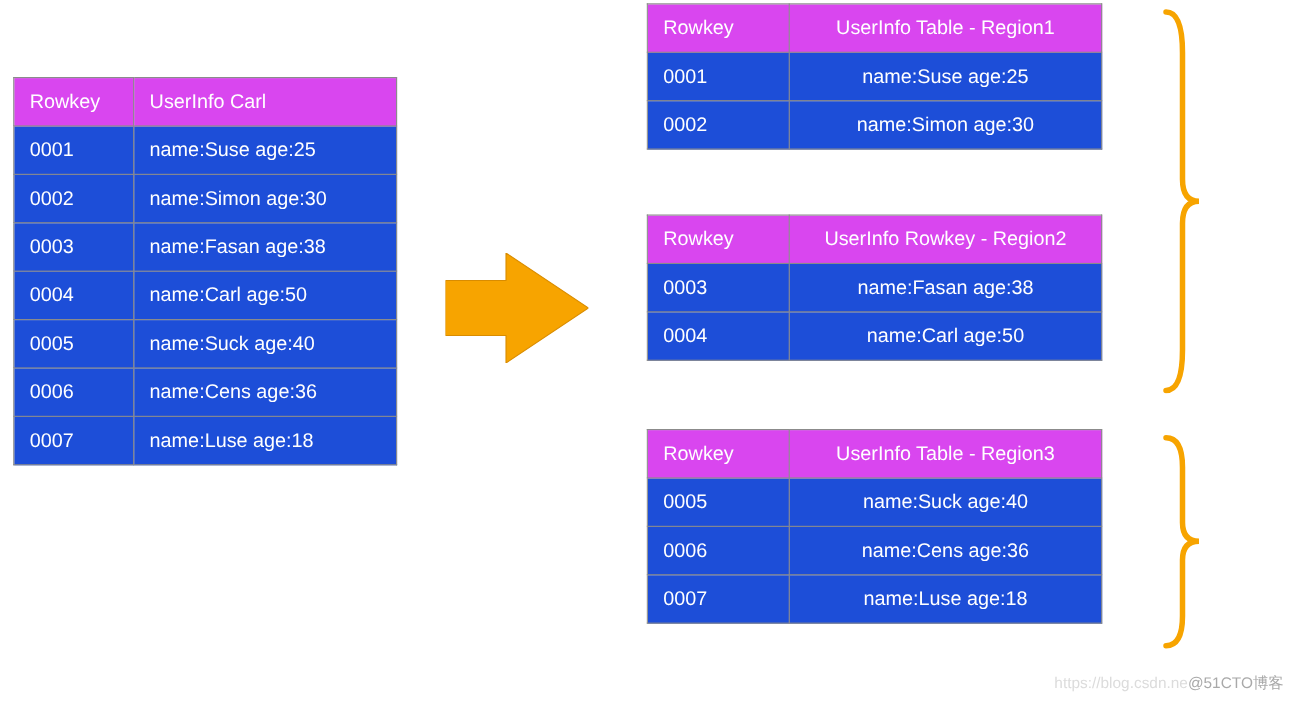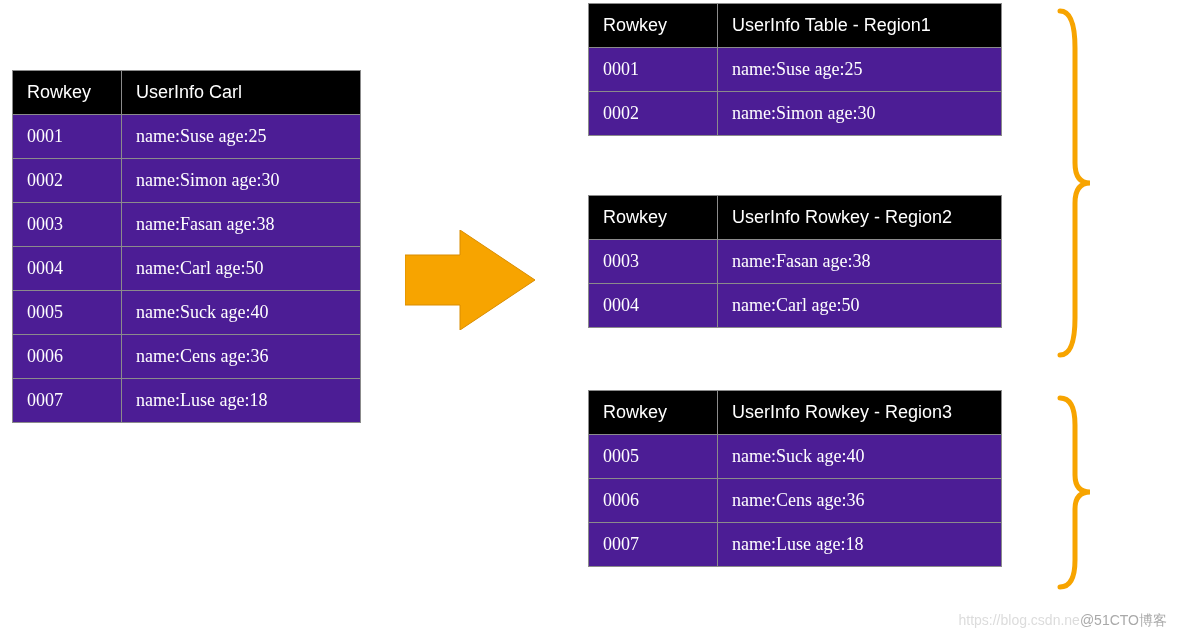--- a/index.html
+++ b/index.html
@@ -24,38 +24,37 @@
     border: 1px solid #909090;
   }
   .tbl th, .tbl td {
     border: 1px solid #8b8b8b;
     text-align: left;
     font-weight: normal;
     padding: 11px 14px;
     white-space: nowrap;
   }
   .tbl th {
-    background: #000000;
+    background: #d946ef;
     color: #ffffff;
     margin-top: 12px;
   }
   .tbl td {
-    background: #4c1d95;
+    background: #1d4ed8;
     color: #ffffff;
-    font-family: Liberation Serif, serif;
   }
   .tbl.left th:first-child,
   .tbl.left td:first-child { width: 80px; }
   .tbl.left th:last-child,
   .tbl.left td:last-child { width: 210px; }
 
   .tbl.region th:first-child,
   .tbl.region td:first-child { width: 100px; }
   .tbl.region th:last-child,
-  .tbl.region td:last-child { width: 255px; }
+  .tbl.region td:last-child { width: 255px; text-align: center; }
 
   .tbl-left   { position: absolute; left: 12px;  top: 70px; }
   .tbl-r1     { position: absolute; left: 588px; top: 3px; }
   .tbl-r2     { position: absolute; left: 588px; top: 195px; }
   .tbl-r3     { position: absolute; left: 588px; top: 390px; }
 
   .arrow {
     position: absolute;
     left: 405px;
     top: 230px;
@@ -165,21 +164,21 @@
           <td>0004</td>
           <td>name:Carl age:50</td>
         </tr>
       </tbody>
   </table>
 
   <table class="tbl region tbl-r3">
     <thead>
       <tr>
         <th>Rowkey</th>
-        <th>UserInfo Rowkey - Region3</th>
+        <th>UserInfo Table - Region3</th>
       </tr>
     </thead>
     <tbody>
         <tr>
           <td>0005</td>
           <td>name:Suck age:40</td>
         </tr>
         <tr>
           <td>0006</td>
           <td>name:Cens age:36</td>

